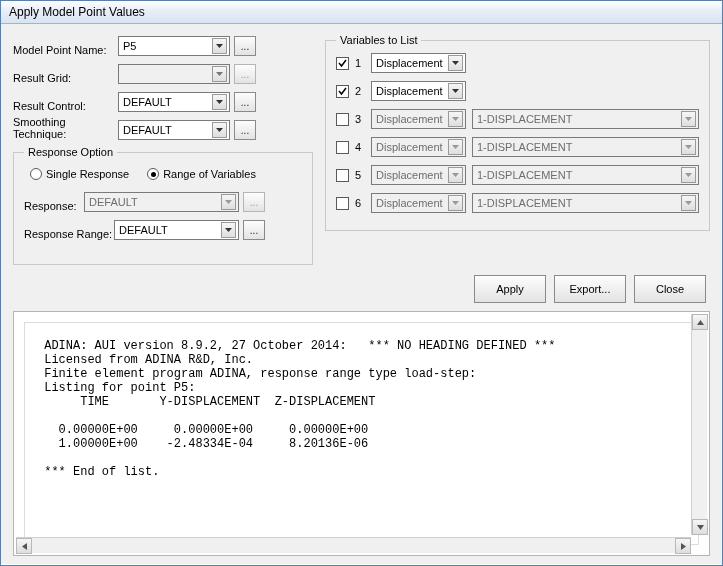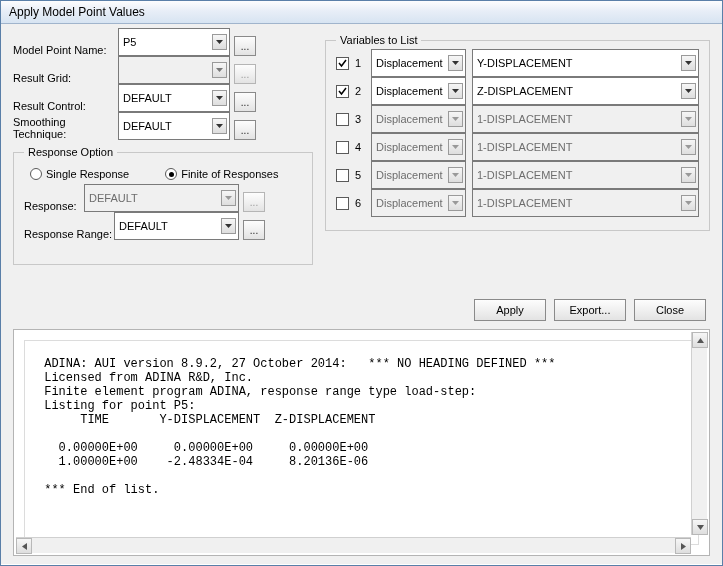--- a/index.html
+++ b/index.html
@@ -40,21 +40,21 @@
     display: flex;
     align-items: flex-end;
     margin-bottom: 6px;
     height: 22px;
   }
   .lbl {
     flex: 0 0 105px;
     text-align: left;
   }
   .combo {
-    height: 28px;
+    height: 20px;
     border: 1px solid #7a7a7a;
     background: #fff;
     display: flex;
     align-items: center;
     padding: 0 2px 0 4px;
     font-size: 11px;
     position: relative;
   }
   .combo.disabled {
     background: #f0f0f0;
@@ -97,21 +97,21 @@
   }
   fieldset legend {
     padding: 0 4px;
     color: #000;
   }
   .response-opts {
     margin-top: 2px;
   }
   .radio-row {
     display: flex;
-    gap: 36px;
+    gap: 18px;
     margin: 4px 0 10px 6px;
     align-items: center;
   }
   .radio-item {
     display: flex;
     align-items: center;
     gap: 4px;
   }
   .radio {
     width: 12px; height: 12px;
@@ -152,30 +152,29 @@
     text-align: left;
   }
   .btnbar {
     display: flex;
     gap: 8px;
     justify-content: flex-end;
     margin: 10px 4px 6px 0;
   }
   .btn {
     min-width: 72px;
-    height: 22px;
+    height: 28px;
     border: 1px solid #8a8a8a;
     background: linear-gradient(#fdfdfd,#e3e3e3);
     display: inline-flex;
     align-items: center;
     justify-content: center;
     font-size: 11px;
     cursor: pointer;
     padding: 0 10px;
-    margin-top: 24px;
   }
   .output-wrap {
     flex: 1;
     border: 1px solid #b4b4b4;
     background: #fff;
     padding: 10px;
     margin-top: 2px;
     position: relative;
     display: flex;
     flex-direction: column;
@@ -285,21 +284,21 @@
 
       <fieldset class="response-opts">
         <legend>Response Option</legend>
         <div class="radio-row">
           <div class="radio-item">
             <span class="radio"></span>
             <span>Single Response</span>
           </div>
           <div class="radio-item">
             <span class="radio checked"></span>
-            <span>Finite of Responses</span>
+            <span>Range of Variables</span>
           </div>
         </div>
         <div class="row">
           <span class="lbl" style="flex:0 0 60px">Response:</span>
           <div class="combo disabled" style="width:155px">
             <span>DEFAULT</span>
             <span class="arrow">
                 <svg viewBox="0 0 7 4">
                   <path d="M0 0 L7 0 L3.5 4 Z" fill="#999"></path>
                 </svg>
@@ -333,46 +332,30 @@
             </span>
             <span class="var-num">1</span>
             <div class="combo" style="width:95px">
               <span>Displacement</span>
               <span class="arrow">
                 <svg viewBox="0 0 7 4">
                   <path d="M0 0 L7 0 L3.5 4 Z" fill="#333"></path>
                 </svg>
               </span>
             </div>
-            <div class="combo" style="flex:1">
-              <span>Y-DISPLACEMENT</span>
-              <span class="arrow">
-                <svg viewBox="0 0 7 4">
-                  <path d="M0 0 L7 0 L3.5 4 Z" fill="#333"></path>
-                </svg>
-              </span>
-            </div>
           </div>
           <div class="var-row">
             <span class="chk checked">
               <svg viewBox="0 0 9 9">
                 <path d="M1 4 L3.5 7 L8 1" stroke="#000" stroke-width="1.5" fill="none"></path>
               </svg>
             </span>
             <span class="var-num">2</span>
             <div class="combo" style="width:95px">
               <span>Displacement</span>
-              <span class="arrow">
-                <svg viewBox="0 0 7 4">
-                  <path d="M0 0 L7 0 L3.5 4 Z" fill="#333"></path>
-                </svg>
-              </span>
-            </div>
-            <div class="combo" style="flex:1">
-              <span>Z-DISPLACEMENT</span>
               <span class="arrow">
                 <svg viewBox="0 0 7 4">
                   <path d="M0 0 L7 0 L3.5 4 Z" fill="#333"></path>
                 </svg>
               </span>
             </div>
           </div>
           <div class="var-row">
             <span class="chk"></span>
             <span class="var-num">3</span>

